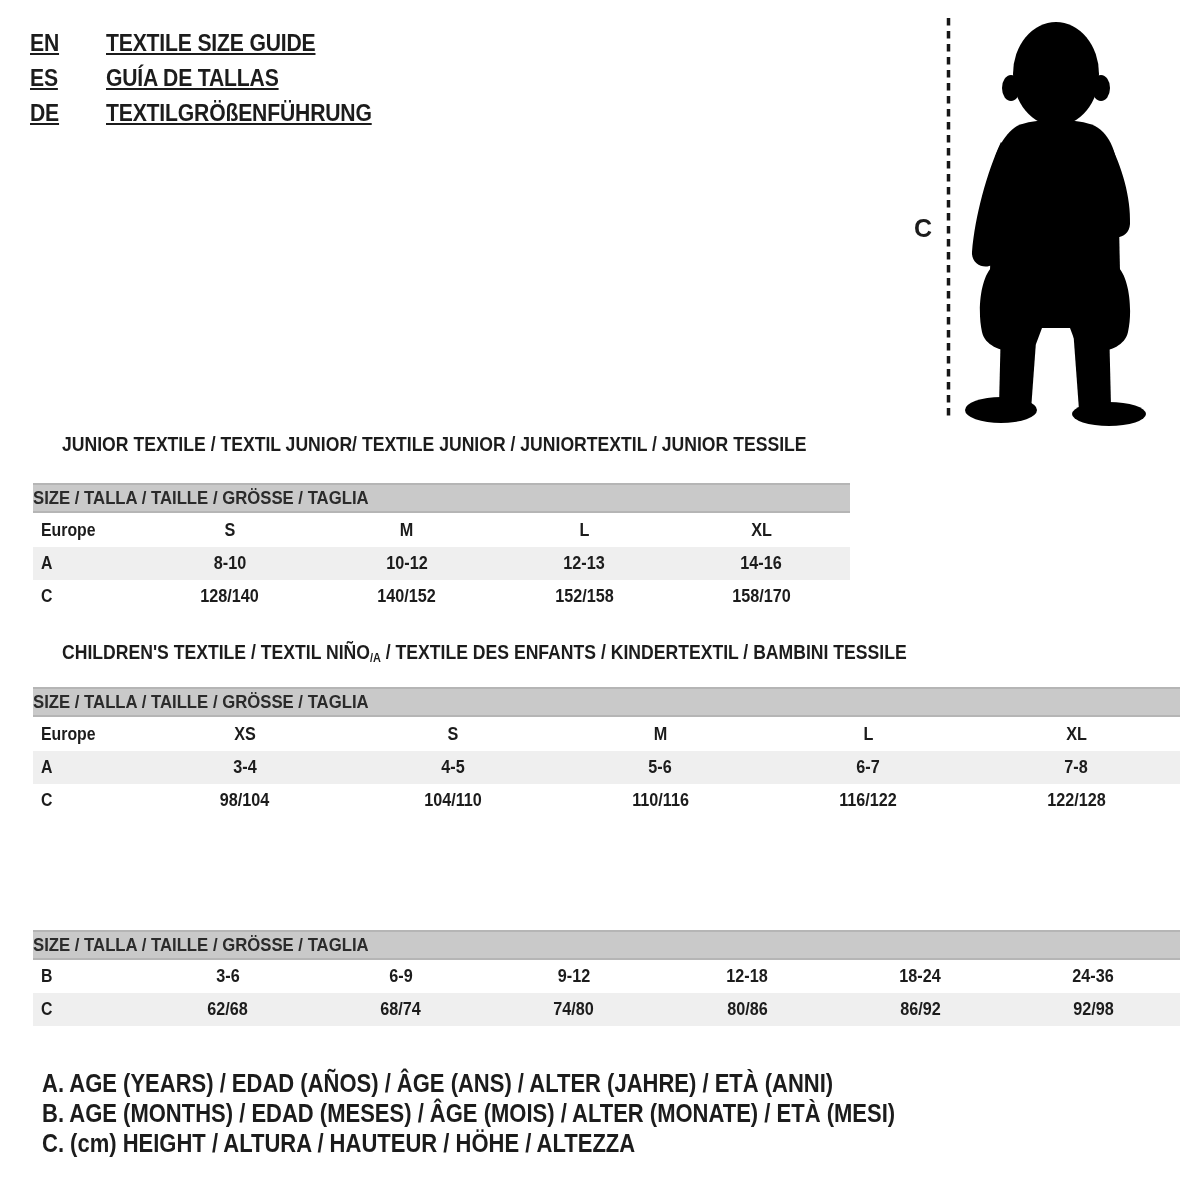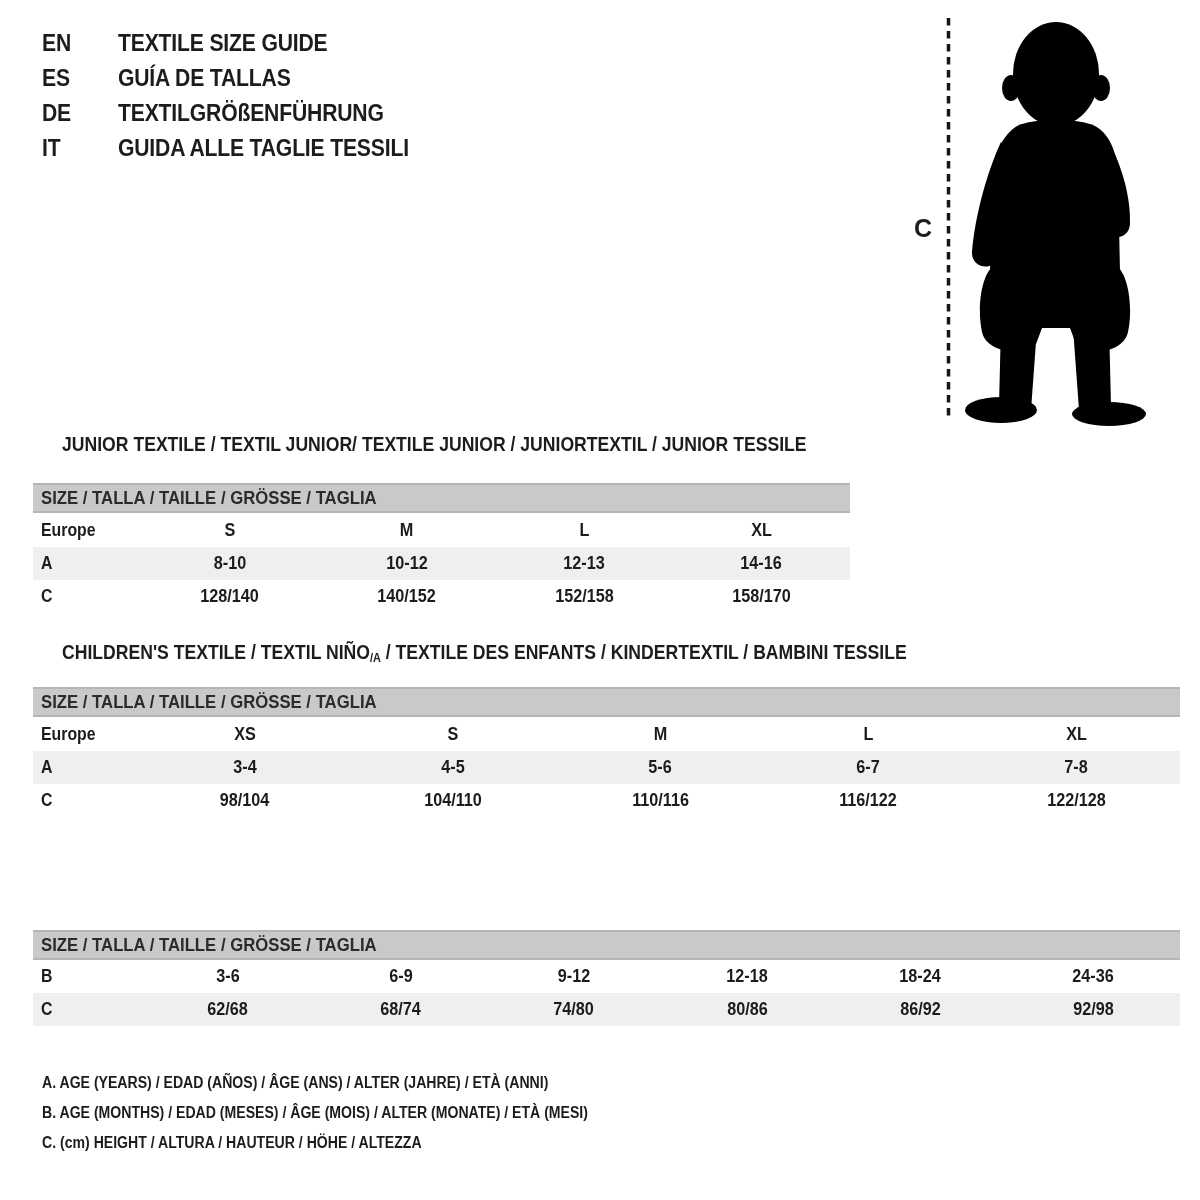--- a/index.html
+++ b/index.html
@@ -11,21 +11,21 @@
     position:relative;
     overflow:hidden;
   }
   .page { position:absolute; inset:0; background:#fff; }
 
   
   .cnd  { display:inline-block; transform:scaleX(0.88); transform-origin:0 50%; white-space:nowrap; }
   .cndc { display:inline-block; transform:scaleX(0.90); transform-origin:50% 50%; white-space:nowrap; }
 
   
-  .langs { position:absolute; left:42px; top:26px; font-weight:bold; font-size:23px; letter-spacing:-0.2px; }
+  .langs { position:absolute; left:30px; top:26px; font-weight:bold; font-size:23px; letter-spacing:-0.2px;text-decoration:underline; }
   .lang-row { display:flex; height:35px; align-items:center; }
   .lang-code { width:76px; flex:0 0 76px; display:inline-block; transform:scaleX(0.92); transform-origin:0 50%; }
   .lang-title { display:inline-block; transform:scaleX(0.92); transform-origin:0 50%; white-space:nowrap; }
 
   
   .c-label { position:absolute; left:914px; top:214px; font-size:25px; font-weight:bold; }
   .dash-line { position:absolute; left:945px; top:18px; }
   .baby { position:absolute; left:957px; top:14px; }
 
   
@@ -36,54 +36,50 @@
   .sub { font-size:0.62em; vertical-align:-0.25em; }
 
   
   .tbl { position:absolute; left:33px; }
   .tbl-junior   { top:483px; width:817px; }
   .tbl-children { top:687px; width:1147px; }
   .tbl-babies   { top:930px; width:1147px; }
   .size-bar {
     height:30px; background:#c9c9c9;
     border-top:2px solid #b5b5b5; border-bottom:2px solid #b5b5b5;
-    display:flex; align-items:center; padding-left:8px;
+    display:flex; align-items:center; 
     font-size:19px; font-weight:bold; color:#2b2b2b;
   }
   table { width:100%; border-collapse:collapse; table-layout:fixed; font-size:18px; font-weight:bold; color:#1c1c1c; }
   td { text-align:center; height:33px; vertical-align:middle; }
   tr.r-head td { height:34px; }
   td.lab { text-align:left; padding-left:8px; }
   tr.alt { background:#efefef; }
   col.c-lab { width:108px; }
 
-  .notes { position:absolute; left:42px; top:1068px; font-size:16px; font-weight:bold; line-height:30px; }
+  .notes { position:absolute; left:42px; top:1068px; font-size:25px; font-weight:bold; line-height:30px; }
   .note-line { display:block; }
 </style>
 </head>
 <body>
 
 <div class="page">
 
   <div class="langs">
     <div class="lang-row">
       <span class="lang-code">EN</span>
       <span class="lang-title">TEXTILE SIZE GUIDE</span>
     </div>
     <div class="lang-row">
       <span class="lang-code">ES</span>
       <span class="lang-title">GUÍA DE TALLAS</span>
     </div>
     <div class="lang-row">
       <span class="lang-code">DE</span>
       <span class="lang-title">TEXTILGRÖßENFÜHRUNG</span>
-    </div>
-    <div class="lang-row">
-      <span class="lang-code">IT</span>
-      <span class="lang-title">GUIDA ALLE TAGLIE TESSILI</span>
     </div>
   </div>
 
   <span class="c-label">C</span>
   <svg class="dash-line" width="7" height="400" viewBox="0 0 7 400">
     <line x1="3.5" y1="0" x2="3.5" y2="400" stroke="#161616" stroke-width="3.5" stroke-dasharray="7.5 5.5"></line>
   </svg>
   <svg class="baby" width="195" height="415" viewBox="0 0 195 415">
     <g fill="#000000">
       <ellipse cx="99" cy="60" rx="43" ry="52"></ellipse>

